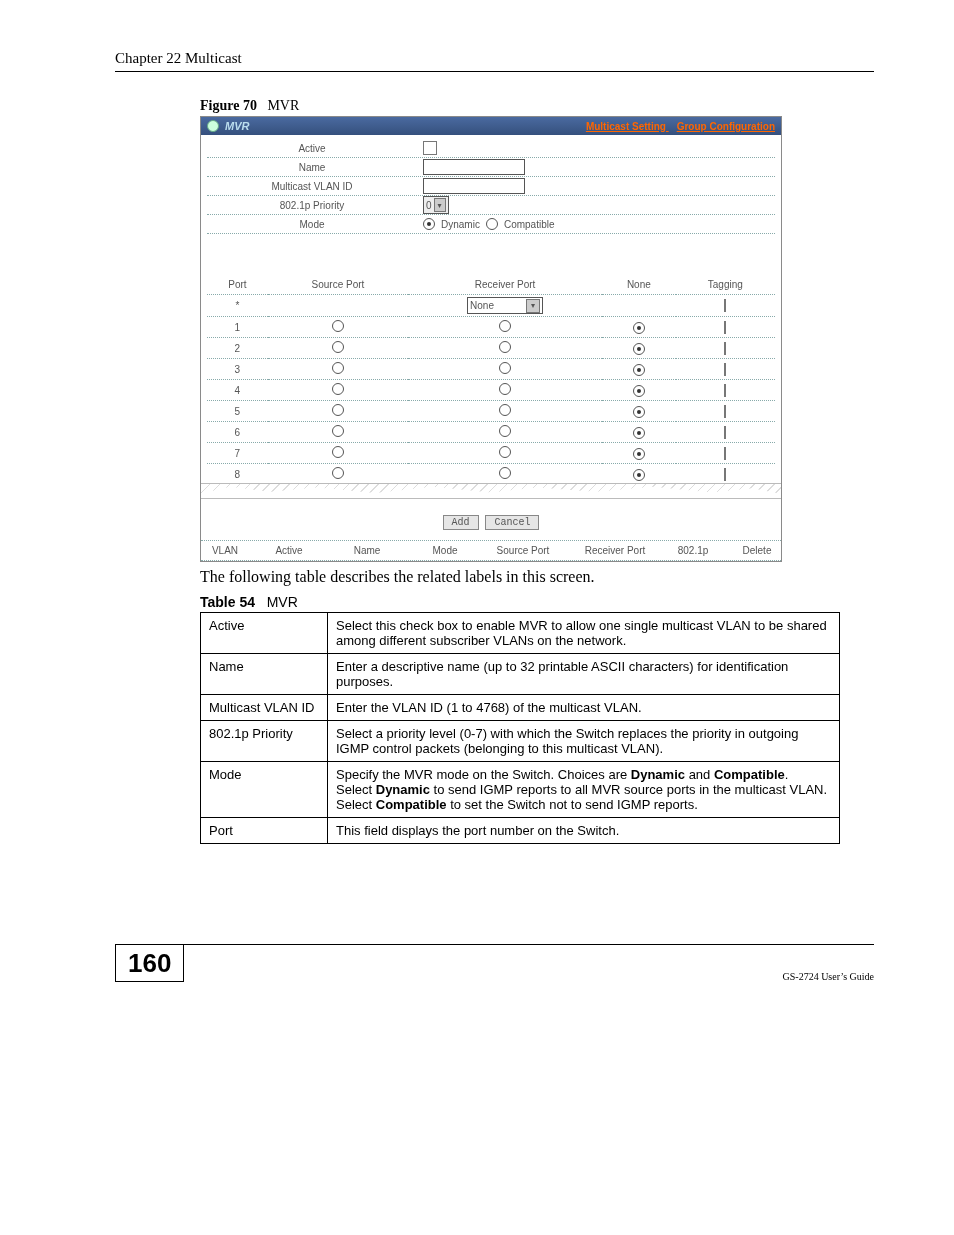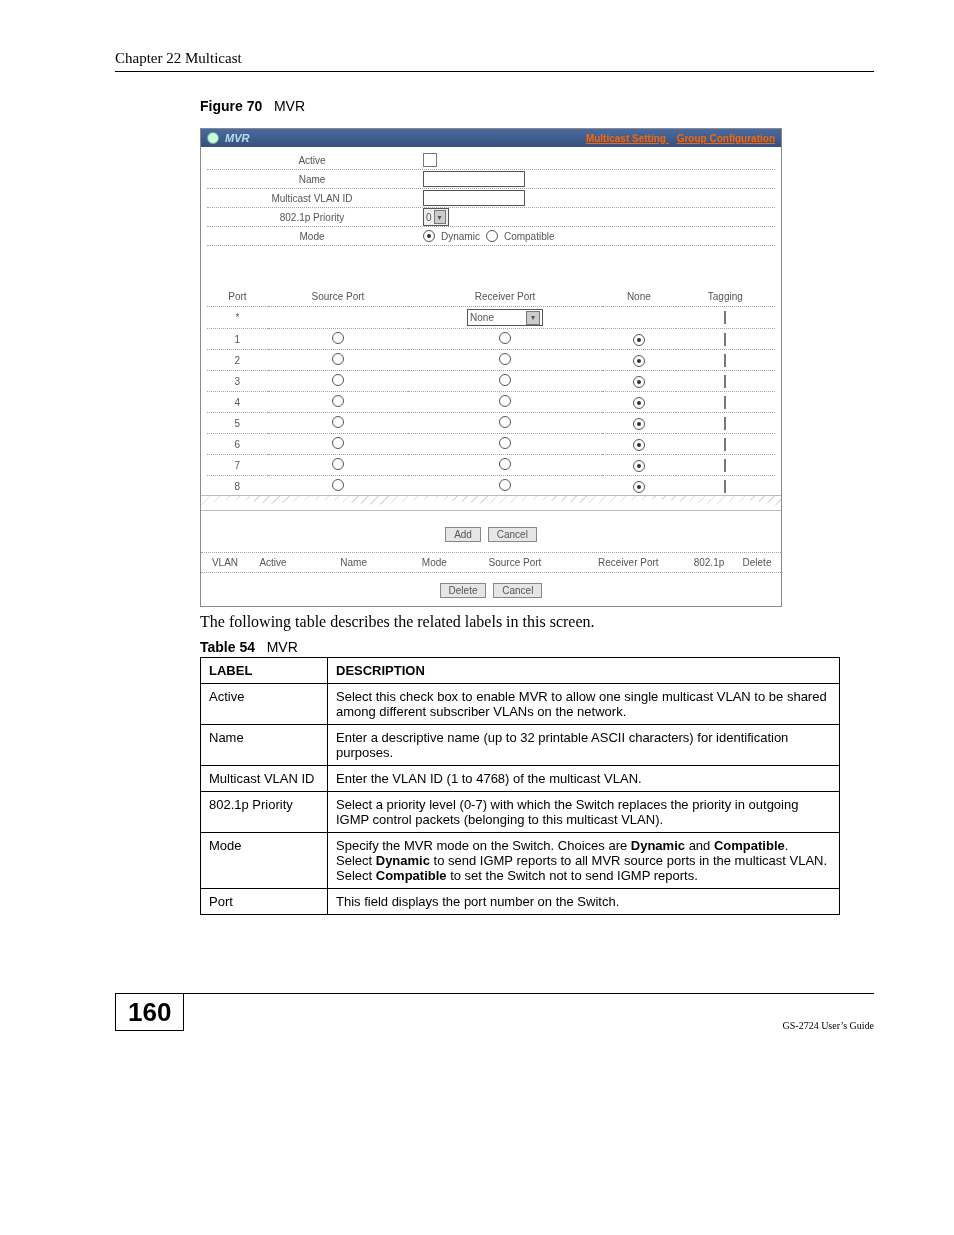--- a/index.html
+++ b/index.html
@@ -14,22 +14,22 @@
   }
   .header-line {
     border-bottom: 1px solid #000;
     padding-bottom: 4px;
     margin-bottom: 26px;
     font-size: 15px;
   }
   .fig-caption {
     margin-left: 85px;
     font-size: 14px;
-    font-family: Liberation Sans, sans-serif;
-    margin-bottom: 14px;
+    font-family: Liberation Serif, serif;
+    margin-bottom: 2px;
   }
   .fig-caption .bold { font-weight: bold; }
 
   
   .screenshot {
     margin-left: 85px;
     width: 580px;
     border: 1px solid #8a8a8a;
     background: #fff;
     font-family: Verdana, Geneva, sans-serif;
@@ -122,29 +122,30 @@
   }
 
   .btn-row { text-align:center; padding:16px 0 10px 0; }
   .winbtn {
     display:inline-block;
     border:1px solid #888;
     background:#e6e6e6;
     font-size:10px;
     padding:1px 8px;
     margin:0 2px;
-    font-family:Liberation Sans, sans-serif;
+    font-family:Liberation Mono, monospace;
   }
 
   .summary-head {
     display:flex;
     border-top:1px dotted #8aa;
     border-bottom:1px dotted #8aa;
     font-size:10px;
     padding:4px 0;
+    gap:16px;
   }
   .summary-head span { flex:1; text-align:center; }
   .summary-head span.sm { flex:0 0 48px;}
 
   .body-text { margin-left:85px; margin-top:6px; font-size:16px; }
 
   .tbl-caption {
     margin-left:85px;
     font-size:14px;
     font-family:Arial, sans-serif;
@@ -166,21 +167,21 @@
     vertical-align:top;
     text-align:left;
   }
   table.desc th { font-weight:bold; }
   table.desc td.lbl { width:110px; }
 
   .footer {
     display:flex;
     align-items:flex-end;
     justify-content:space-between;
-    margin-top:78px;
+    margin-top:100px;
     border-top:1px solid #000;
     padding-top:0;
   }
   .page-box {
     border:1px solid #000;
     padding:4px 12px 2px 12px;
     font-size:26px;
     font-weight:bold;
     font-family:Arial, sans-serif;
     margin-top:-1px;
@@ -344,39 +345,31 @@
     <span class="sm">VLAN</span>
     <span class="sm">Active</span>
     <span>Name</span>
     <span class="sm">Mode</span>
     <span>Source Port</span>
     <span>Receiver Port</span>
     <span class="sm">802.1p</span>
     <span class="sm">Delete</span>
   </div>
 
-  <div class="btn-row" style="padding:10px 0 8px 0;">
-    <span class="winbtn">Delete</span>
-    <span class="winbtn">Cancel</span>
-  </div>
 </div>
 
 <div class="body-text">The following table describes the related labels in this screen.</div>
 
 <div class="tbl-caption">
   <span class="bold">Table 54</span>&nbsp;&nbsp;
   <span>MVR</span>
 </div>
 
 <table class="desc">
   <tbody>
-      <tr>
-    <th>LABEL</th>
-    <th>DESCRIPTION</th>
-  </tr>
   <tr>
     <td class="lbl">Active</td>
     <td>Select this check box to enable MVR to allow one single multicast VLAN to be shared among different subscriber VLANs on the network.</td>
   </tr>
   <tr>
     <td class="lbl">Name</td>
     <td>Enter a descriptive name (up to 32 printable ASCII characters) for identification purposes.</td>
   </tr>
   <tr>
     <td class="lbl">Multicast VLAN ID</td>

